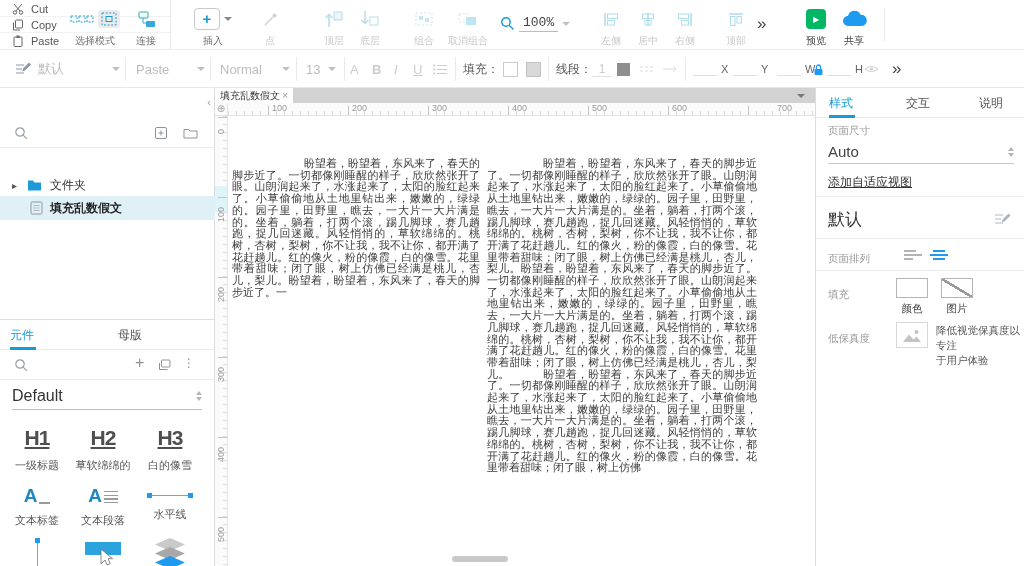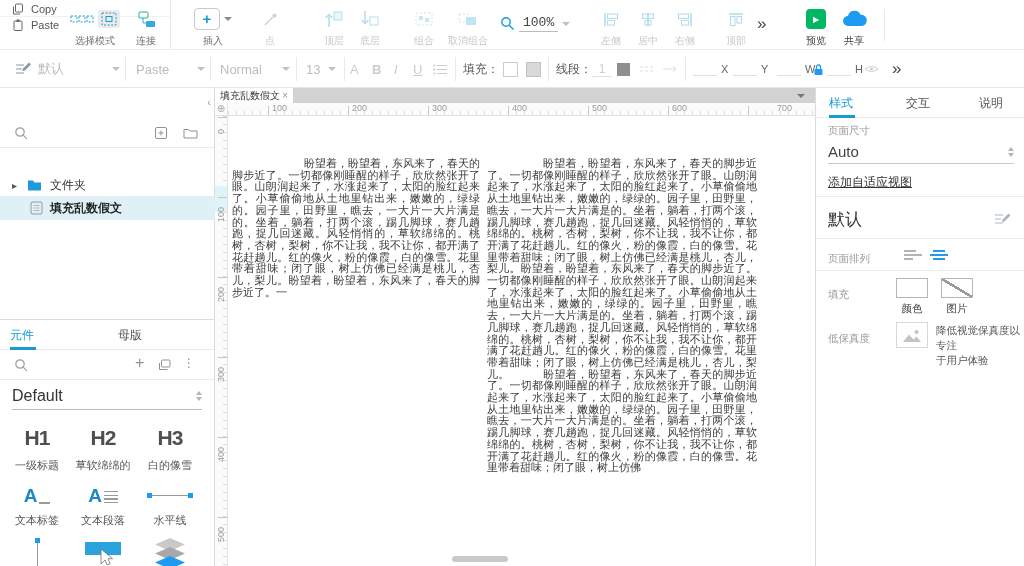--- a/index.html
+++ b/index.html
@@ -36,21 +36,21 @@
   
   #leftpanel { left:0; top:88px; width:215px; height:478px; background:#fff; border-right:1px solid #dcdcdc; }
   #rightpanel { left:815px; top:88px; width:209px; height:478px; background:#fff; border-left:1px solid #dcdcdc; }
   .ptabs { left:0; width:100%; height:30px; border-bottom:1px solid #ebebeb; }
   .ptab { position:absolute; top:7px; font-size:12px; color:#555; }
   .ptab.act { color:#169bd5; }
   .tabline { position:absolute; top:27px; height:3px; background:#169bd5; }
   .srow { left:0; width:100%; height:30px; border-bottom:1px solid #ebebeb; }
   .treelbl { font-size:12px; color:#333; }
   .sel { background:#dff1f7; }
-  .wglyph { font-size:21px; font-weight:800; color:#4f4f4f; letter-spacing:-1px; }
+  .wglyph { font-size:21px; font-weight:800; color:#4f4f4f; letter-spacing:-1px;text-decoration:underline; }
   .wlabel { font-size:11px; color:#555; text-align:center; white-space:nowrap; }
   .wcell { position:absolute; width:66px; text-align:center; }
   .libsel { font-size:16px; color:#333; }
   .chevs { display:inline-flex; flex-direction:column; gap:2px; }
   .chev-up { width:0;height:0;border-left:3.5px solid transparent;border-right:3.5px solid transparent;border-bottom:4px solid #b5b5b5; }
   .chev-dn { width:0;height:0;border-left:3.5px solid transparent;border-right:3.5px solid transparent;border-top:4px solid #b5b5b5; }
   
   #canvas { left:215px; top:88px; width:600px; height:478px; background:#fff; overflow:hidden; }
   #tabstrip { left:0; top:0; width:600px; height:15px; background:#d2d2d2; }
   #activetab { left:0; top:0; width:78px; height:15px; background:#fff; display:flex; align-items:center; padding:0 5px; }
@@ -86,20 +86,28 @@
   .lowfibox { width:32px; height:26px; border:1px solid #d8d8d8; display:flex; align-items:center; justify-content:center; }
   .lowfitxt { font-size:10.5px; color:#555; line-height:15px; }
 </style>
 </head>
 <body>
 
 <div id="row1" class="a">
   <div class="a" style="left:0;top:1px;width:170px">
     <div class="cliprow" style="position:relative">
       <svg width="12" height="12">
+          <circle cx="3" cy="9.5" r="1.7" fill="none" stroke="#666"></circle>
+          <circle cx="9" cy="9.5" r="1.7" fill="none" stroke="#666"></circle>
+          <path d="M4 8L10 1M8 8L2 1" stroke="#666" fill="none"></path>
+        </svg>
+      <span>Cut</span>
+    </div>
+    <div class="cliprow" style="position:relative">
+      <svg width="12" height="12">
           <rect x="3.5" y="1" width="7" height="8" rx="1" fill="none" stroke="#666"></rect>
           <path d="M1.5 3.5v7.5H8" fill="none" stroke="#666"></path>
         </svg>
       <span>Copy</span>
     </div>
     <div class="cliprow" style="position:relative">
       <svg width="12" height="12">
           <rect x="2" y="2" width="8" height="9.5" rx="1" fill="none" stroke="#666"></rect>
           <rect x="4.5" y="0.5" width="3" height="2.5" fill="#666"></rect>
         </svg>
@@ -456,21 +464,21 @@
     <div class="wlabel" style="margin-top:6px">文本段落</div>
   </div>
   <div class="wcell" style="left:137px;top:395px">
     <div style="height:24px;display:flex;align-items:center;justify-content:center">
       <svg width="46" height="9">
           <path d="M4 4.5h38" stroke="#9a9a9a"></path>
           <rect x="0" y="2" width="5" height="5" fill="#1e9bf0"></rect>
           <rect x="41" y="2" width="5" height="5" fill="#1e9bf0"></rect>
         </svg>
     </div>
-    <div class="wlabel" style="margin-top:6px">水平线</div>
+    <div class="wlabel" style="">水平线</div>
   </div>
 
   <div class="wcell" style="left:4px;top:450px">
     <div style="height:50px;display:flex;align-items:flex-start;justify-content:center">
       <svg width="9" height="50">
           <path d="M4.5 4v42" stroke="#9a9a9a"></path>
           <rect x="2" y="0" width="5" height="5" fill="#1e9bf0"></rect>
           <rect x="2" y="43" width="5" height="5" fill="#1e9bf0"></rect>
         </svg>
     </div>

